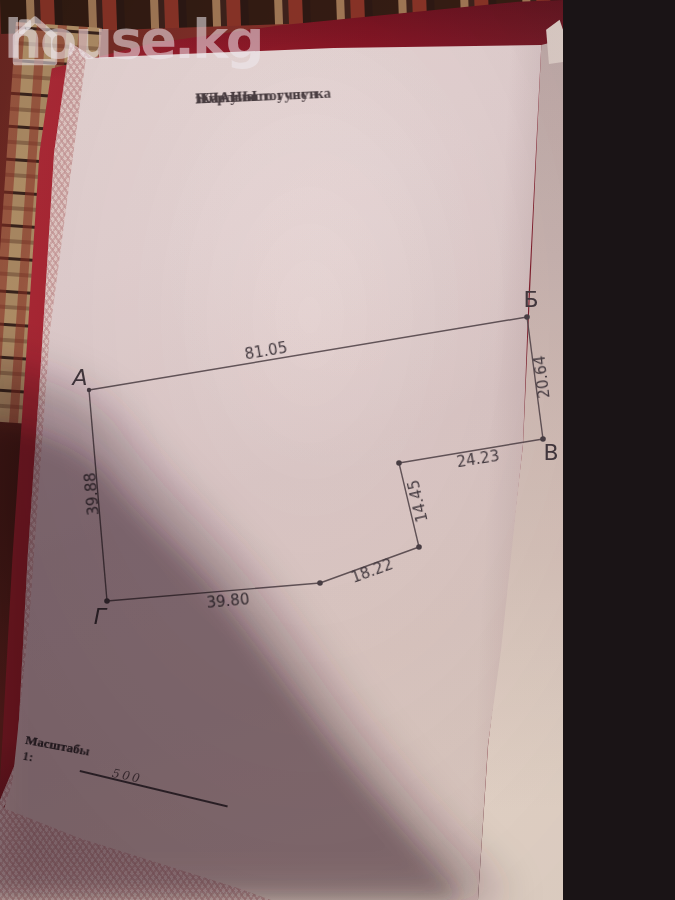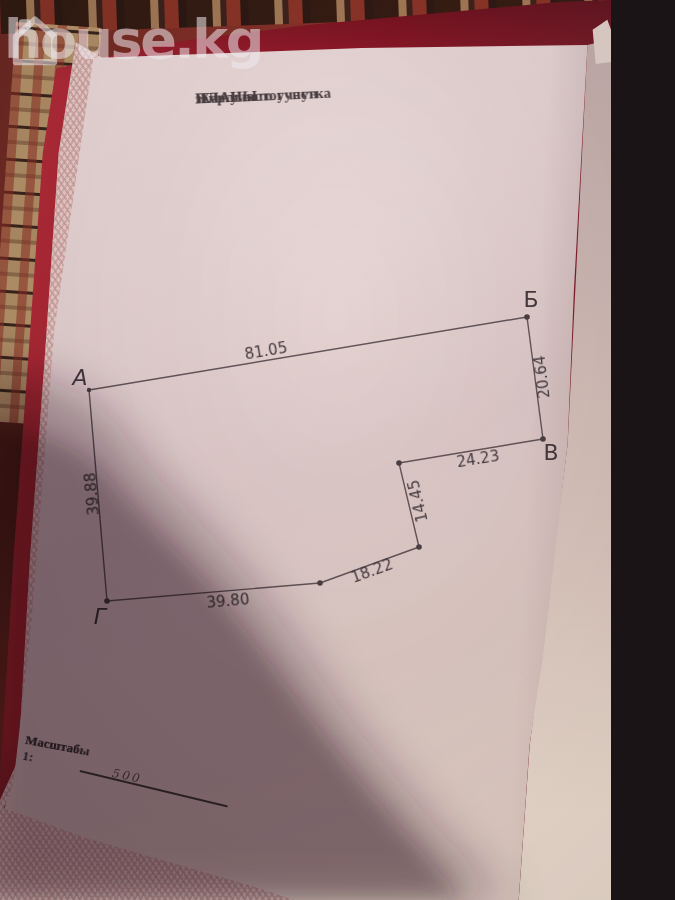--- a/index.html
+++ b/index.html
@@ -1,16 +1,16 @@
 <!DOCTYPE html>
 <html><head>
 <meta charset="utf-8">
 <style>
   html,body{margin:0;padding:0;background:#1a1416;}
-  #stage{position:relative;width:611px;height:900px;overflow:hidden;
+  #stage{position:relative;width:563px;height:900px;overflow:hidden;
          font-family:"Liberation Serif",serif;}
   #stage *{position:absolute;box-sizing:border-box;}
 
   
   .carpet{inset:0;background:
       radial-gradient(60% 40% at 18% 55%, rgba(20,12,10,.55), rgba(20,12,10,0) 70%),
       linear-gradient(105deg,#6b2822 0%,#8a322a 40%,#93382c 70%,#7a2b24 100%);}
   .carpet-band-top{left:0;top:0;width:640px;height:34px;transform:rotate(-2deg);transform-origin:left top;
       background:repeating-linear-gradient(90deg,#27190f 0 26px,#a9875f 26px 34px,#33201a 34px 40px,#8c3527 40px 54px,#1f1510 54px 62px);
       opacity:.85;filter:blur(.6px);}

